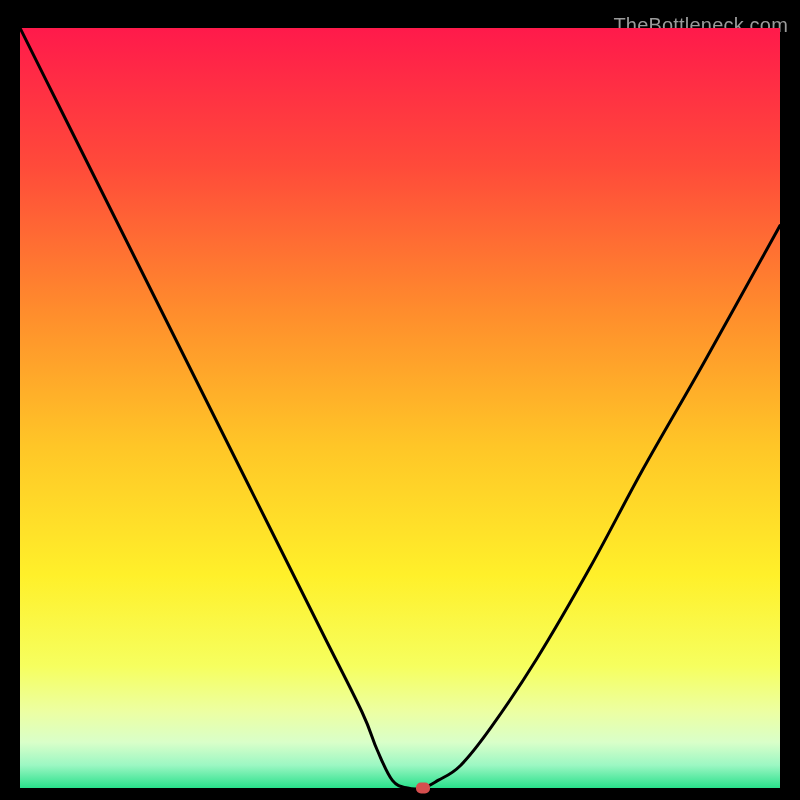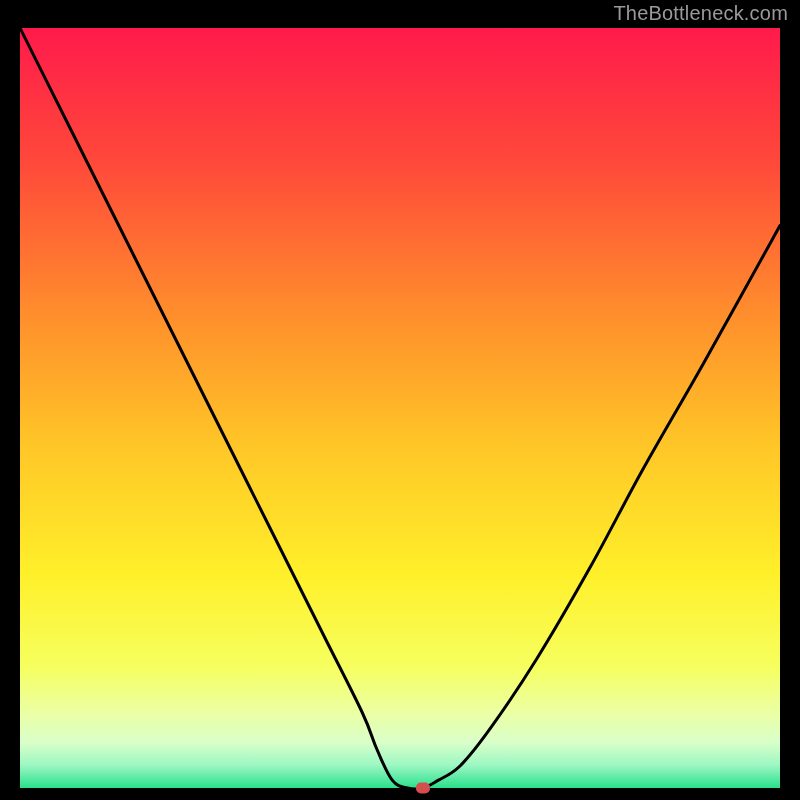--- a/index.html
+++ b/index.html
@@ -12,21 +12,21 @@
     overflow: hidden;
   }
   .frame {
     position: relative;
     width: 800px;
     height: 800px;
     background: #000;
   }
   .watermark {
     position: absolute;
-    top: 2px;
+    top: 14px;
     right: 12px;
     color: #9a9a9a;
     font-size: 20px;
     font-weight: 500;
     letter-spacing: 0.2px;
     user-select: none;
   }
   .plot {
     position: absolute;
     left: 20px;

